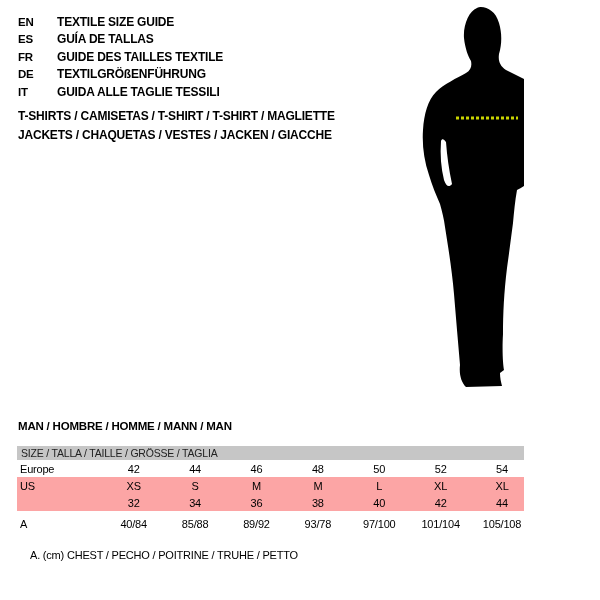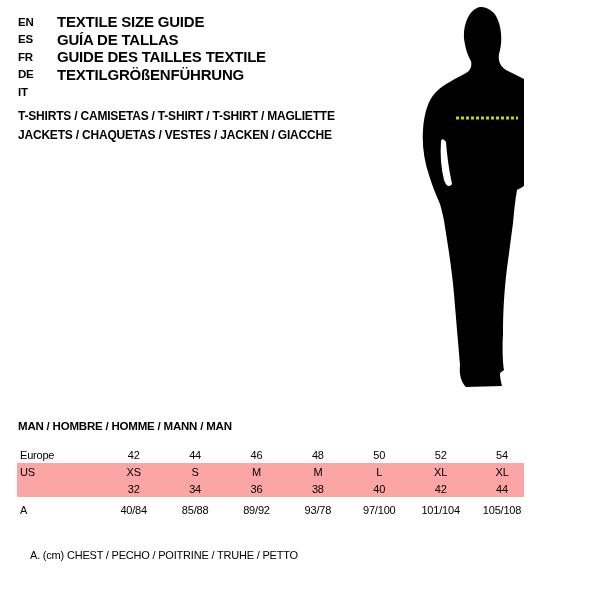--- a/index.html
+++ b/index.html
@@ -4,21 +4,21 @@
 <style>
   html,body{margin:0;padding:0;background:#ffffff;}
   #screen{
     position:relative;width:524px;height:600px;background:#ffffff;overflow:hidden;
     font-family:"Liberation Sans",sans-serif;color:#000;letter-spacing:-0.2px;
   }
   
   .lang-block{position:absolute;left:18px;top:13px;}
   .lang-row{display:flex;height:17.5px;align-items:center;}
   .lang-code{width:39px;font-weight:bold;font-size:11.5px;}
-  .lang-label{font-weight:bold;font-size:15px;white-space:nowrap;}
+  .lang-label{font-weight:bold;font-size:12px;white-space:nowrap;}
   
   .categories{position:absolute;left:18px;top:107px;font-weight:bold;font-size:12px;line-height:19px;white-space:nowrap;}
   
   .diagram{position:absolute;left:0;top:0;width:600px;height:600px;}
   .measure-a{font-family:"Liberation Sans",sans-serif;font-size:13px;}
   
   .section-title{position:absolute;left:18px;top:420px;font-weight:bold;font-size:11.5px;white-space:nowrap;}
   
   .size-table{position:absolute;left:17px;top:446px;width:577px;border-collapse:collapse;font-size:11px;table-layout:fixed;}
   .size-table td{padding:0;vertical-align:middle;text-align:center;height:17px;}
@@ -46,20 +46,21 @@
     <div class="lang-row">
       <span class="lang-code">FR</span>
       <span class="lang-label">GUIDE DES TAILLES TEXTILE</span>
     </div>
     <div class="lang-row">
       <span class="lang-code">DE</span>
       <span class="lang-label">TEXTILGRÖßENFÜHRUNG</span>
     </div>
     <div class="lang-row">
       <span class="lang-code">IT</span>
+      <span class="lang-label">GUIDA ALLE TAGLIE TESSILI</span>
     </div>
   </div>
 
   <div class="categories">
     <div>T-SHIRTS / CAMISETAS / T-SHIRT / T-SHIRT / MAGLIETTE</div>
     <div>JACKETS / CHAQUETAS / VESTES / JACKEN / GIACCHE</div>
   </div>
 
   <svg class="diagram" viewBox="0 0 600 600" xmlns="http://www.w3.org/2000/svg">
     <path fill="#000000" d="
@@ -107,20 +108,23 @@
   </svg>
 
   <div class="section-title">MAN / HOMBRE / HOMME / MANN / MAN</div>
 
   <table class="size-table">
     <colgroup>
       <col style="width:86px">
       <col span="8" style="width:61.4px">
     </colgroup>
     <tbody>
+    <tr class="hdr">
+      <td colspan="9">SIZE / TALLA / TAILLE / GRÖSSE / TAGLIA</td>
+    </tr>
     <tr>
       <td class="lbl">Europe</td>
       <td>42</td>
       <td>44</td>
       <td>46</td>
       <td>48</td>
       <td>50</td>
       <td>52</td>
       <td>54</td>
       <td>56</td>

